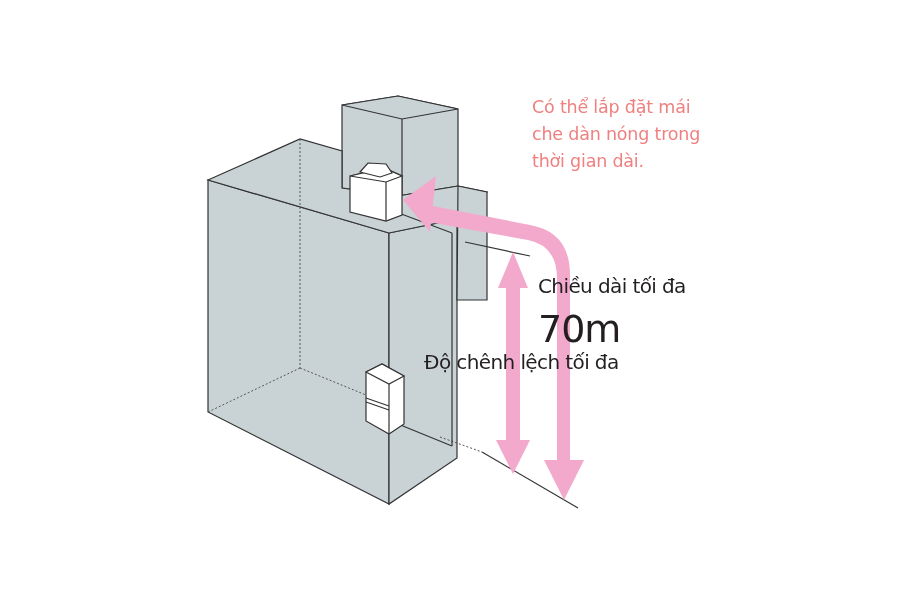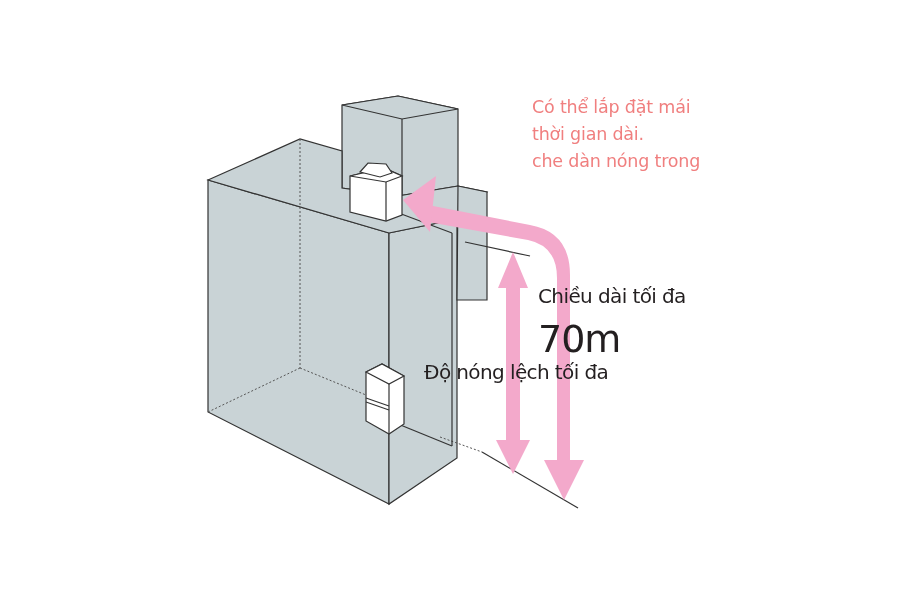--- a/index.html
+++ b/index.html
@@ -2,21 +2,21 @@
 <html><head>
 <meta charset="utf-8">
 <style>
   html, body { margin: 0; padding: 0; background: #ffffff; }
   #stage { position: relative; width: 736px; height: 600px; overflow: hidden; background: #ffffff; }
   svg { position: absolute; left: 0; top: 0; }
   .note { position: absolute; left: 532px; top: 94px; width: 210px;
           font-family: "DejaVu Sans", sans-serif; font-size: 17.5px; line-height: 27px;
           color: #f07f7f; letter-spacing: -0.2px; }
   .note span { display: block; white-space: nowrap; }
-  .lbl { position: absolute; font-family: "DejaVu Sans", sans-serif; color: #231f20; white-space: nowrap; margin-top: 10px; }
+  .lbl { position: absolute; font-family: "DejaVu Sans", sans-serif; color: #231f20; white-space: nowrap; }
   .lbl-small { font-size: 20px; letter-spacing: -0.6px; }
   .lbl-big { font-size: 38px; letter-spacing: -1px; line-height: 38px; }
 </style>
 </head>
 <body>
 
 <div id="stage">
   <svg width="900" height="600" viewBox="0 0 900 600">
 
     <g stroke="#333" stroke-width="1.2" fill="#c9d3d6">
@@ -76,21 +76,21 @@
     </g>
     <g fill="#f3a9cb">
       <rect x="506" y="284" width="14" height="160"></rect>
       <polygon points="498,288 513,252 528,288"></polygon>
       <polygon points="496,440 530,440 513,474"></polygon>
     </g>
   </svg>
 
   <div class="note">
     <span>Có thể lắp đặt mái</span>
+    <span>che dàn nóng trong</span>
     <span>thời gian dài.</span>
-    <span>che dàn nóng trong</span>
   </div>
 
   <div class="lbl lbl-small" style="left:538px; top:274px;">Chiều dài tối đa</div>
   <div class="lbl lbl-big" style="left:538px; top:310px;">70m</div>
 
-  <div class="lbl lbl-small" style="left:424px; top:350px;">Độ nóng lệch tối đa</div>
+  <div class="lbl lbl-small" style="left:424px; top:350px;">Độ chênh lệch tối đa</div>
 </div>
 
 </body></html>

